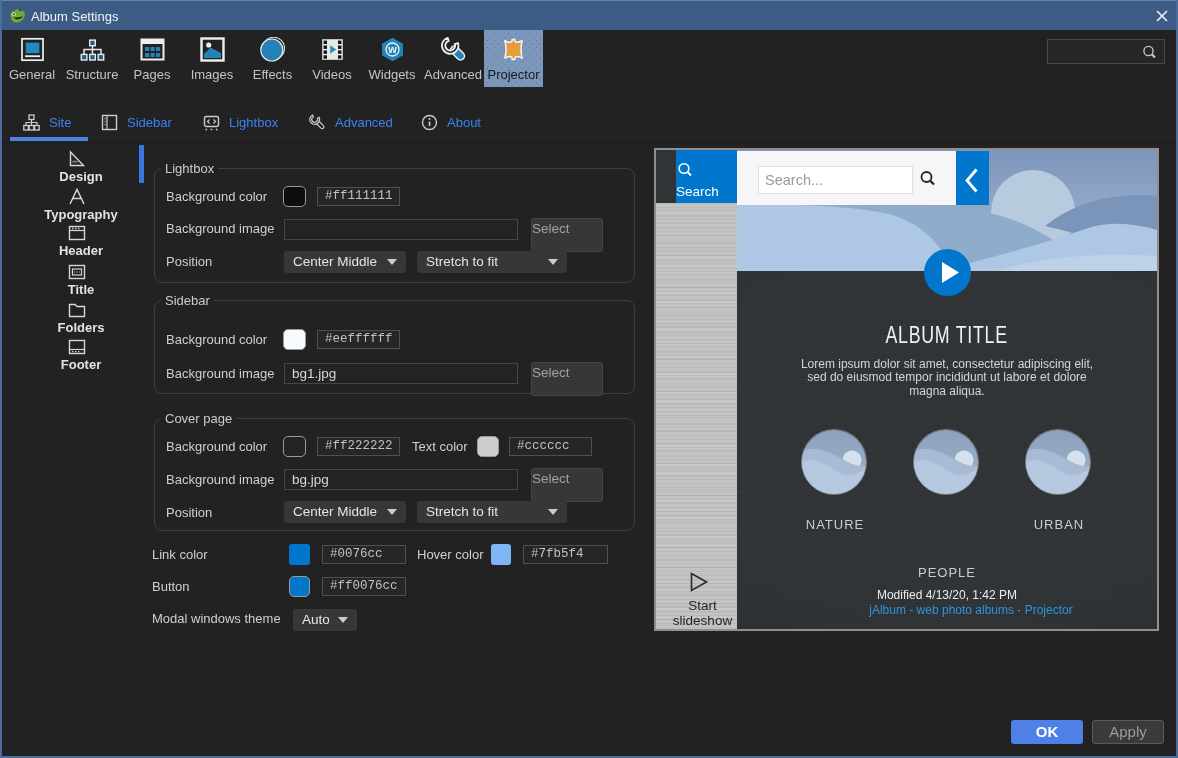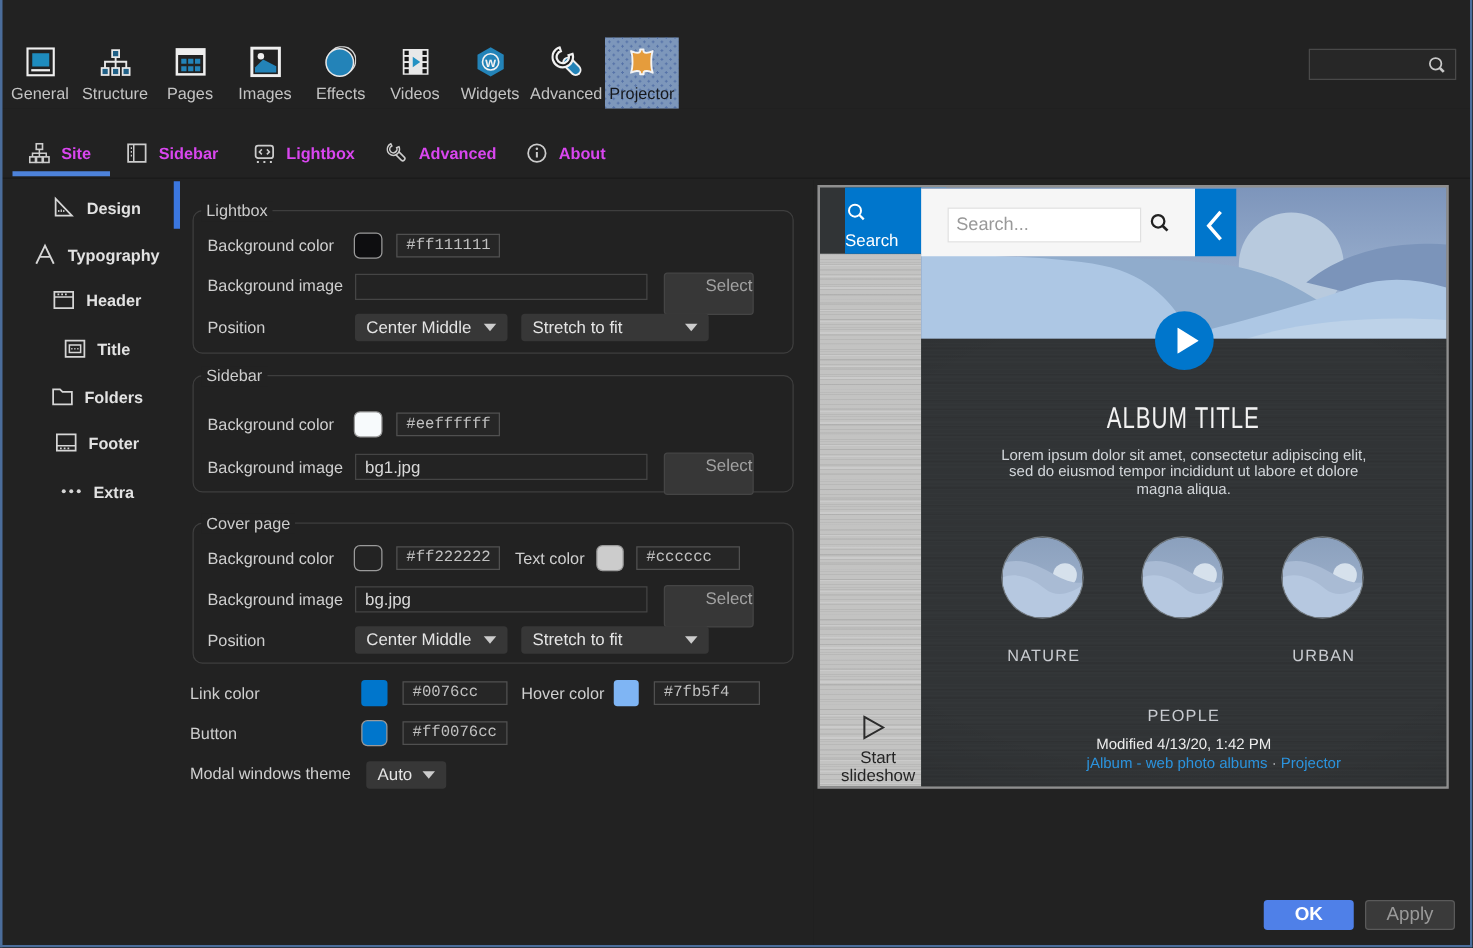--- a/index.html
+++ b/index.html
@@ -21,40 +21,40 @@
 .titem { position:absolute; top:0; height:57px; text-align:center; }
 .titem .ic { margin:7px auto 0; width:25px; height:25px; position:relative; }
 .titem .lb { margin-top:6px; font-size:13px; color:#c4c4c4; line-height:13px; }
 .titem.sel { background:#7d97bb; background-image:radial-gradient(rgba(70,100,160,.7) 0.9px, transparent 0.9px), radial-gradient(rgba(70,100,160,.7) 0.9px, transparent 0.9px); background-size:7px 7px, 7px 7px; background-position:0 0, 3.5px 3.5px; }
 .titem.sel .lb { color:#16181c; }
 #searchtop { position:absolute; left:1047px; top:39px; width:118px; height:25px; background:#272727; border:1px solid #494949; }
 
 
 #tabbar { position:absolute; left:2px; top:87px; width:1174px; height:56px; background:#222222; border-bottom:1px solid #1a1a1a; }
 .tab { position:absolute; top:14px; height:42px; display:flex; align-items:center; }
-.tab .tlb { font-size:13px; font-weight:bold; color:#d946ef; margin-left:9px; }
+.tab .tlb { font-size:13px; font-weight:normal; color:#3b82f6; margin-left:9px; }
 #tabline { position:absolute; left:10px; top:137px; width:78px; height:4px; background:#4d82da; }
 
 
 #leftzone { position:absolute; left:2px; top:144px; width:649px; height:612px; background:#222222; }
 #rightzone { position:absolute; left:651px; top:144px; width:525px; height:612px; background:#222222; }
 
 
-.navitem { position:absolute; left:5px; width:144px; height:38px; display:flex; align-items:center; justify-content:center; }
+.navitem { position:absolute; left:5px; width:144px; height:38px; display:flex; align-items:center; justify-content:center;flex-direction:column; }
 .navitem .nlb { font-size:13px; font-weight:bold; color:#e2e2e2; margin-left:8px; }
 #navsel { position:absolute; left:139px; top:145px; width:5px; height:38px; background:#3b77e0; }
 
 
 .fs { position:absolute; border:1px solid #3e3e3e; border-radius:8px; }
 .fs .leg { position:absolute; top:-8px; left:6px; background:#222222; padding:0 4px; font-size:13px; color:#cccccc; line-height:16px; }
 .flabel { position:absolute; font-size:13px; color:#cfcfcf; line-height:16px; }
 .swatch { position:absolute; width:23px; height:21px; border:1.5px solid #9a9a9a; border-radius:5px; }
 .hexin { position:absolute; height:19px; background:#262626; border:1px solid #505050; color:#c1c1c1; font-family:"Liberation Mono", monospace; font-size:12.5px; line-height:17px; padding-left:7px; }
 .txtin { position:absolute; height:21px; background:#232323; border:1px solid #454545; color:#d8d8d8; font-size:13.5px; line-height:19px; padding-left:7px; }
-.selbtn { position:absolute; width:72px; height:34px; background:#373737; border:1px solid #454545; border-radius:3px; color:#a2a2a2; font-size:13.5px; text-align:right; line-height:20px; }
+.selbtn { position:absolute; width:72px; height:34px; background:#373737; border:1px solid #454545; border-radius:3px; color:#a2a2a2; font-size:13.5px; text-align:left; line-height:20px; }
 .dd { position:absolute; height:22px; background:#373737; border-radius:3px; color:#e4e4e4; font-size:13.5px; line-height:21px; padding-left:9px; }
 .dd:after { content:""; position:absolute; right:9px; top:8px; width:0; height:0; border-left:5px solid transparent; border-right:5px solid transparent; border-top:6px solid #cccccc; }
 
 
 #pframe { position:absolute; left:654px; top:148px; width:505px; height:483px; border:2px solid #8f8f8f; background:#313436; }
 #psearchbox { position:absolute; left:0; top:0; width:81px; height:53px; background:#0076cc; color:#fff; text-align:left;margin-left:20px; }
 #psidebar { position:absolute; left:0; top:53px; width:81px; height:426px; background:#c3c3c2;
   background-image:repeating-linear-gradient(180deg, rgba(90,90,90,.10) 0 1px, rgba(0,0,0,0) 1px 4px), repeating-linear-gradient(180deg, rgba(90,90,90,.08) 0 1px, rgba(0,0,0,0) 1px 6.5px), repeating-linear-gradient(180deg, rgba(255,255,255,.14) 0 1px, rgba(0,0,0,0) 1px 9px); }
 #pmain { position:absolute; left:81px; top:0; width:420px; height:479px; }
 #psky { position:absolute; left:0; top:0; width:420px; height:121px; background:#b2c2da; overflow:hidden; }
@@ -68,20 +68,33 @@
 .pcirc { position:absolute; width:64px; height:64px; border-radius:50%; overflow:hidden; box-shadow:0 0 0 1px rgba(175,185,195,.55); }
 .plab { position:absolute; width:120px; text-align:center; color:#c9ccd1; font-size:13px; letter-spacing:1px; }
 
 
 #okbtn { position:absolute; left:1011px; top:720px; width:72px; height:24px; background:#4f80e8; border-radius:3px; color:#fff; font-size:15px; font-weight:bold; text-align:center; line-height:24px; }
 #applybtn { position:absolute; left:1092px; top:720px; width:72px; height:24px; background:#3a3a3a; border:1px solid #5a5a5a; border-radius:3px; color:#9a9a9a; font-size:15px; text-align:center; line-height:22px; }
 </style>
 </head>
 <body>
 <div id="win">
+  <div id="titlebar">
+    <svg class="abs" style="left:9px;top:7px" width="17" height="16" viewBox="0 0 17 16">
+      <path d="M2 9 C0.5 5.5, 3 2.5, 5.5 3 C6.5 1.2, 9.5 0.8, 11 2.2 C13.5 1.8, 15.5 3.5, 15.8 6 C16 8.5, 14.5 11.5, 12 13.2 C9.5 15, 5.5 15.2, 3.8 13.2 C2.5 11.8, 2 10.5, 2 9 Z" fill="#76a33b"></path>
+      <circle cx="4.8" cy="6.2" r="2" fill="#cfe2a0"></circle>
+        <circle cx="4.9" cy="6.3" r="0.9" fill="#18260b"></circle>
+      <path d="M9.5 2.2 L12.5 1 L12 3.4 Z" fill="#2c4413"></path>
+      <path d="M4.5 9.5 C7.5 12.5, 12 11.5, 13.8 8 C11 9.5, 7 9.8, 4.5 9.5 Z" fill="#122008"></path>
+    </svg>
+    <div id="titletext">Album Settings</div>
+    <svg id="closex" viewBox="0 0 12 12">
+        <path d="M1 1 L11 11 M11 1 L1 11" stroke="#f2f2f2" stroke-width="1.6"></path>
+      </svg>
+  </div>
 
   <div id="toolbar">
     <div class="titem" style="left:0;width:60px">
       <div class="ic"><svg width="25" height="25" viewBox="0 0 25 25">
         <rect x="2" y="1.8" width="21" height="21.4" fill="none" stroke="#efefef" stroke-width="1.7"></rect>
         <rect x="5.8" y="5.6" width="13.6" height="10.6" fill="#1e8cbe"></rect>
         <rect x="5" y="18.3" width="15" height="1.8" fill="#efefef"></rect>
       </svg></div>
       <div class="lb">General</div>
     </div>
@@ -253,28 +266,20 @@
       </svg>
     <div class="nlb">Folders</div>
   </div>
   <div class="navitem" style="top:335px">
     <svg width="20" height="20" viewBox="0 0 20 20">
         <rect x="2.5" y="3.5" width="15" height="13" fill="none" stroke="#d6d6d6" stroke-width="1.4"></rect>
         <path d="M2.5 12.5 L17.5 12.5" stroke="#d6d6d6" stroke-width="1.2"></path>
         <path d="M5 14.7 h1.4 M8 14.7 h1.4 M11 14.7 h1.4" stroke="#d6d6d6" stroke-width="1.3"></path>
       </svg>
     <div class="nlb">Footer</div>
-  </div>
-  <div class="navitem" style="top:374px">
-    <svg width="20" height="20" viewBox="0 0 20 20">
-        <circle cx="4" cy="10" r="1.6" fill="#d6d6d6"></circle>
-        <circle cx="10" cy="10" r="1.6" fill="#d6d6d6"></circle>
-        <circle cx="16" cy="10" r="1.6" fill="#d6d6d6"></circle>
-      </svg>
-    <div class="nlb">Extra</div>
   </div>
 
   <div class="fs" style="left:154px;top:168px;width:481px;height:115px">
       <div class="leg">Lightbox</div>
     </div>
   <div class="flabel" style="left:166px;top:189px">Background color</div>
   <div class="swatch" style="left:283px;top:186px;background:#0e0e10"></div>
   <div class="hexin" style="left:317px;top:187px;width:83px">#ff111111</div>
   <div class="flabel" style="left:166px;top:221px">Background image</div>
   <div class="txtin" style="left:284px;top:219px;width:234px"></div>

